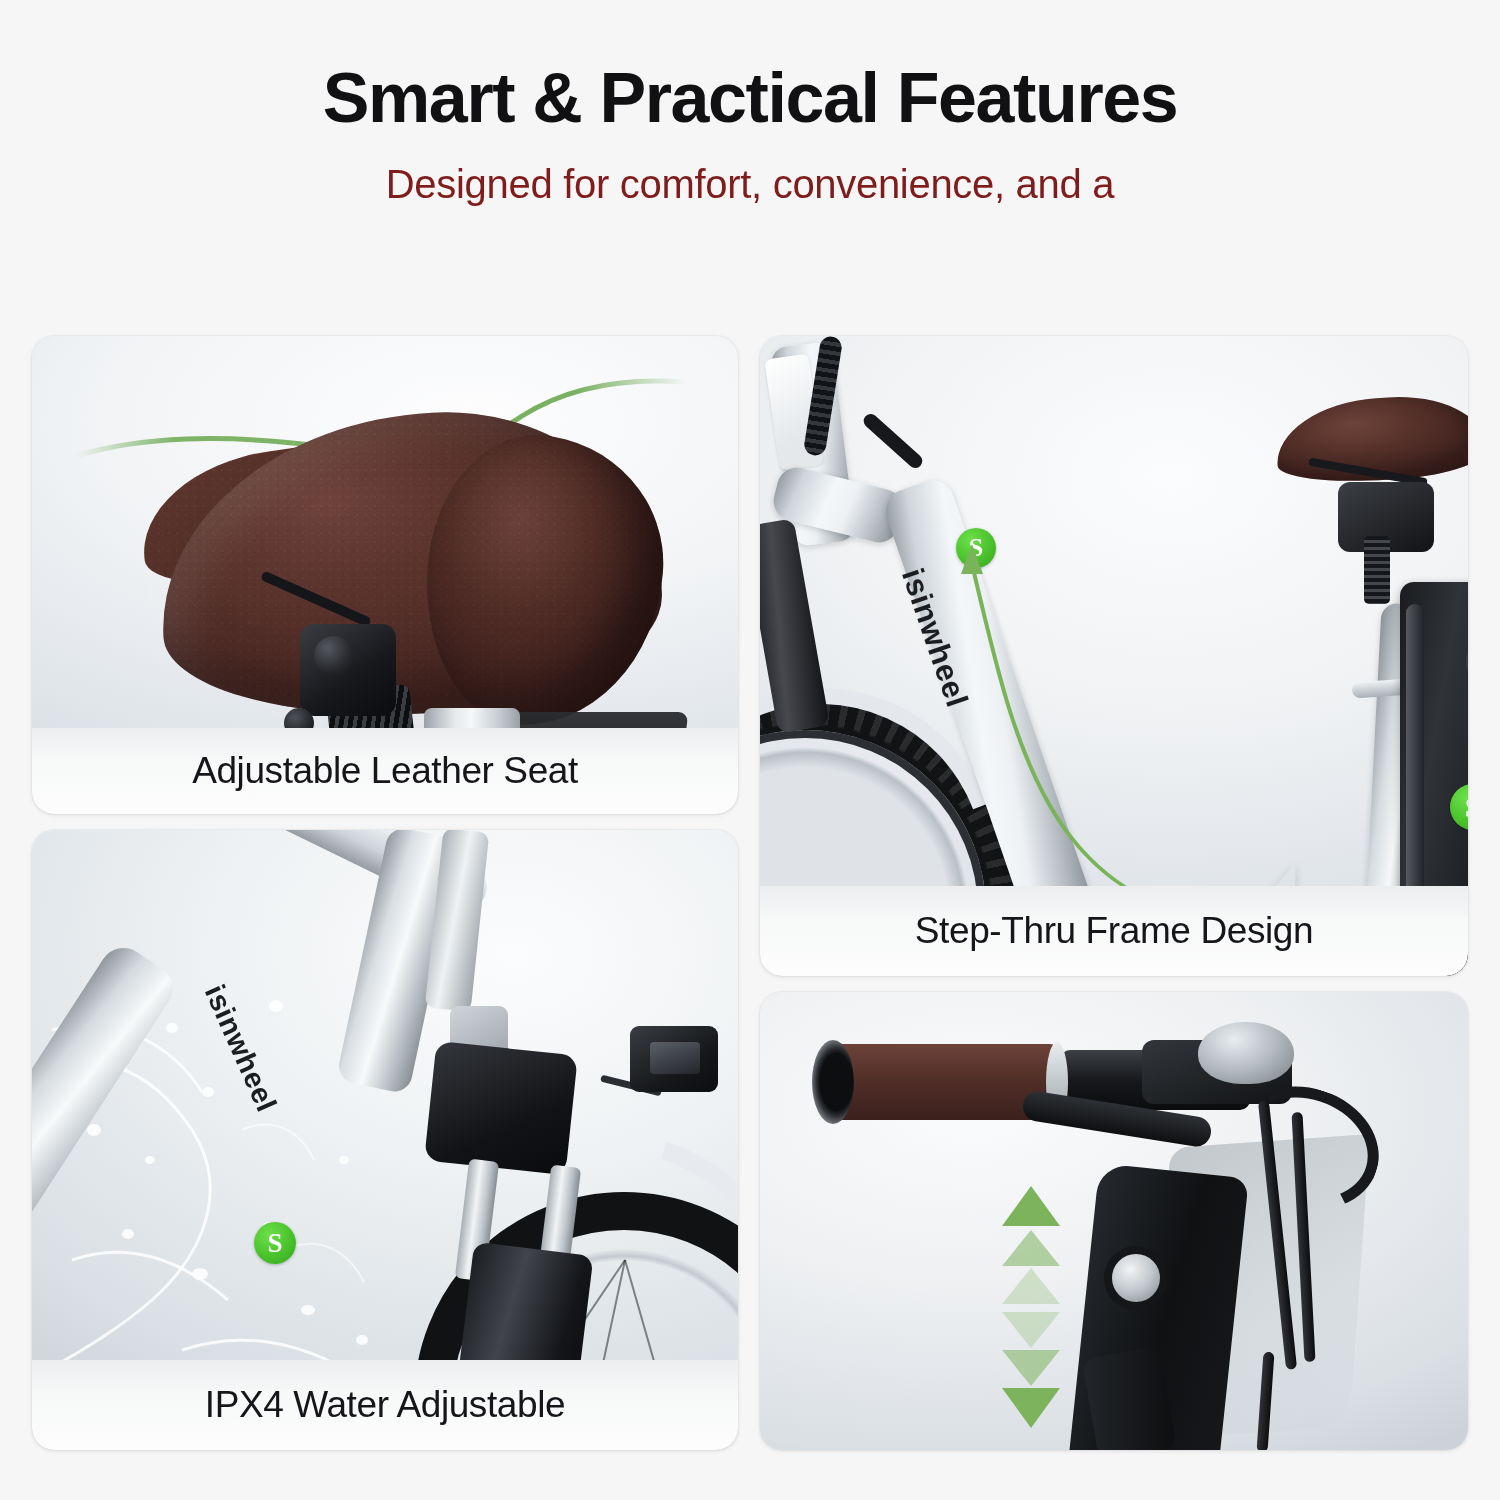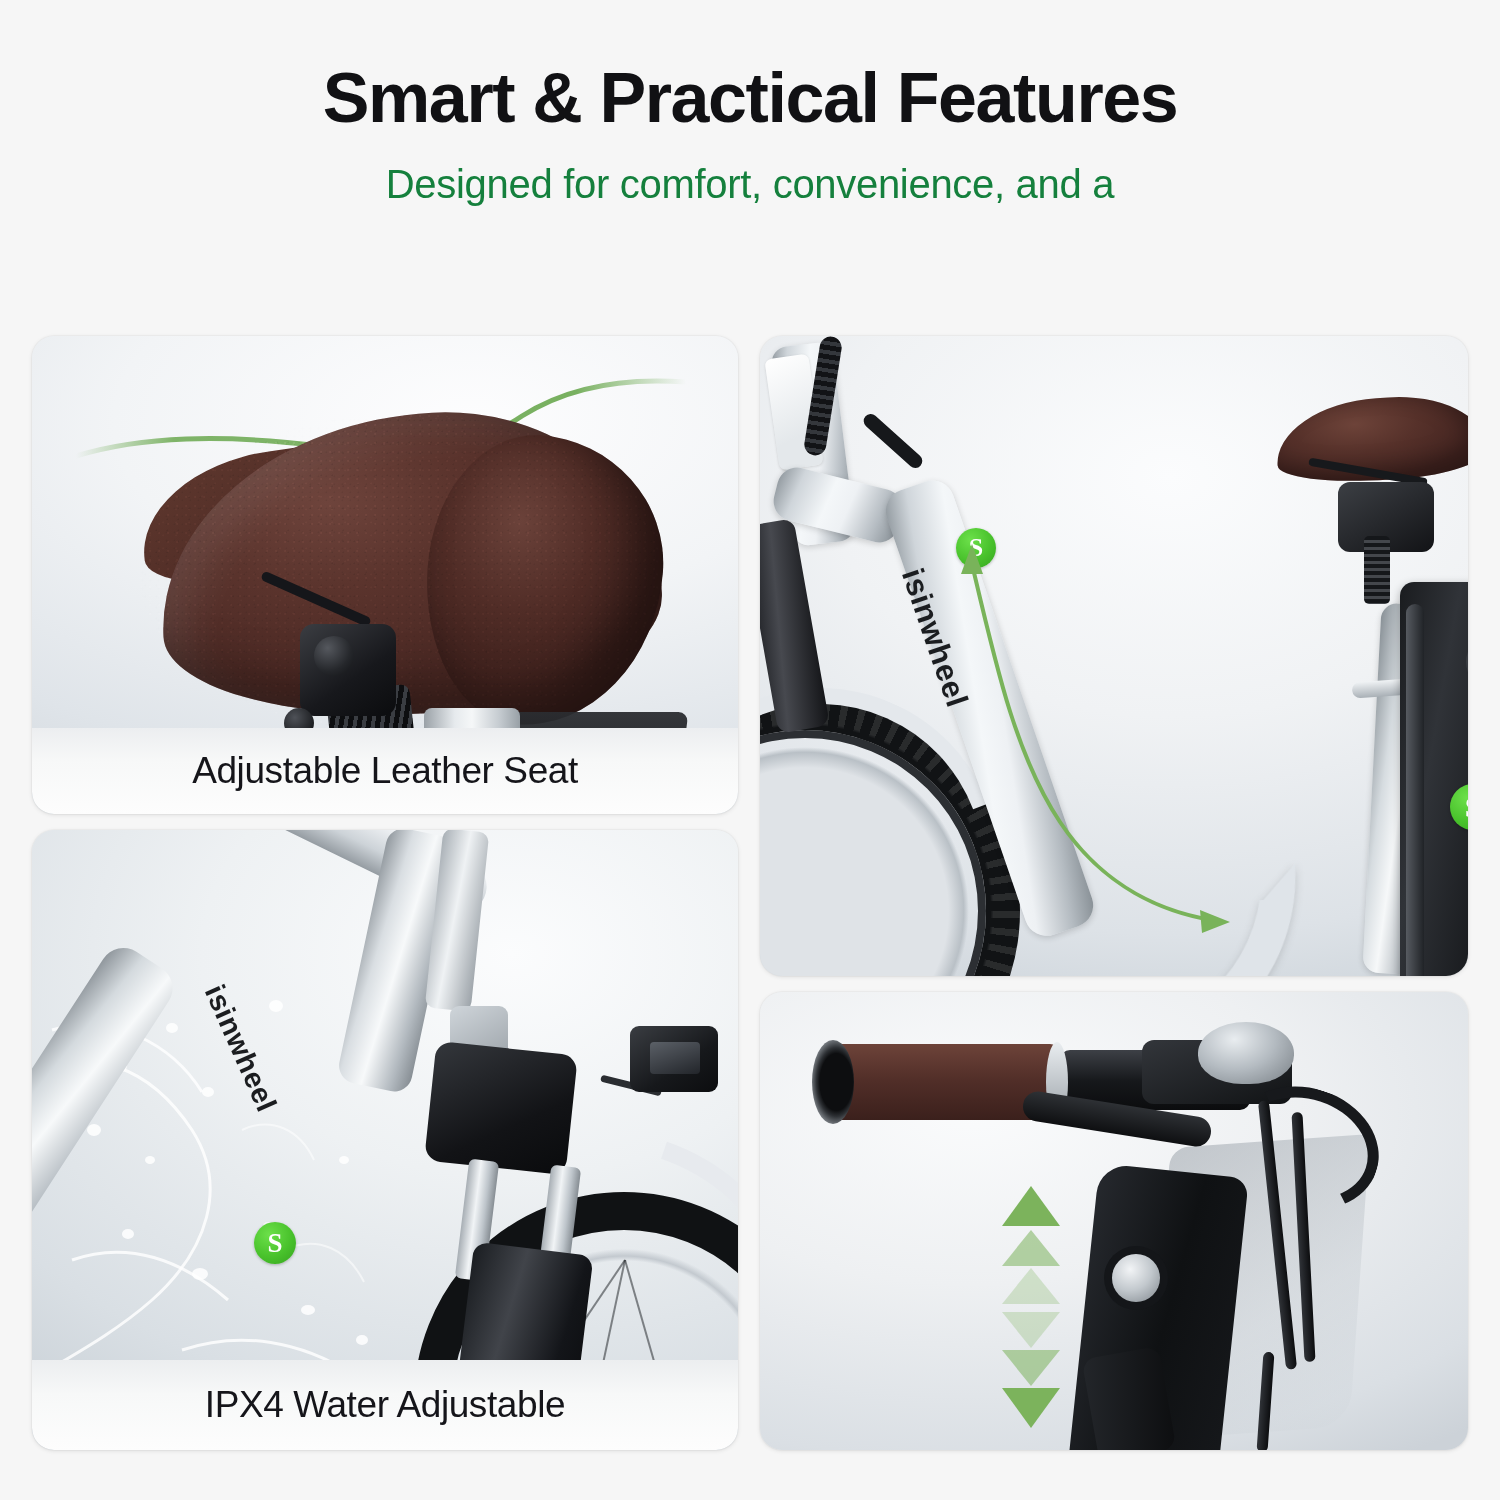--- a/index.html
+++ b/index.html
@@ -21,21 +21,21 @@
     font-weight: 700;
     letter-spacing: -1.4px;
     color: #111114;
     line-height: 1.05;
   }
 
   .sub-title {
     margin-top: 22px;
     font-size: 40px;
     font-weight: 400;
-    color: #15803d;
+    color: #7f1d1d;
     line-height: 1.32;
     letter-spacing: -0.3px;
   }
 
   
   .grid { position: absolute; left: 0; top: 0; width: 1500px; height: 1500px; }
 
   .card {
     position: absolute;
     border-radius: 22px;
@@ -513,20 +513,21 @@
         <div class="rack-bar"></div>
         <div class="saddle-2"></div>
         <div class="saddle-2-rail"></div>
         <div class="clamp-2"></div>
         <div class="post-screw"></div>
         <div class="battery"></div>
         <div class="battery-ridge"></div>
         <div class="battery-circle"></div>
         <div class="logo-badge badge-batt">S</div>
       </div>
+      <div class="caption">Step-Thru Frame Design</div>
     </div>
 
     <div class="card card-3">
       <div class="photo">
         <div class="bg-water"></div>
 
         <svg class="splash-svg" viewBox="0 0 706 620">
           <g fill="none" stroke="#ffffff" stroke-opacity="0.82" stroke-width="3">
             <path d="M-10,250 C60,210 120,240 160,300 C196,356 176,420 120,470 C70,514 10,540 -14,560"></path>
             <path d="M20,200 C80,182 140,214 170,262"></path>

